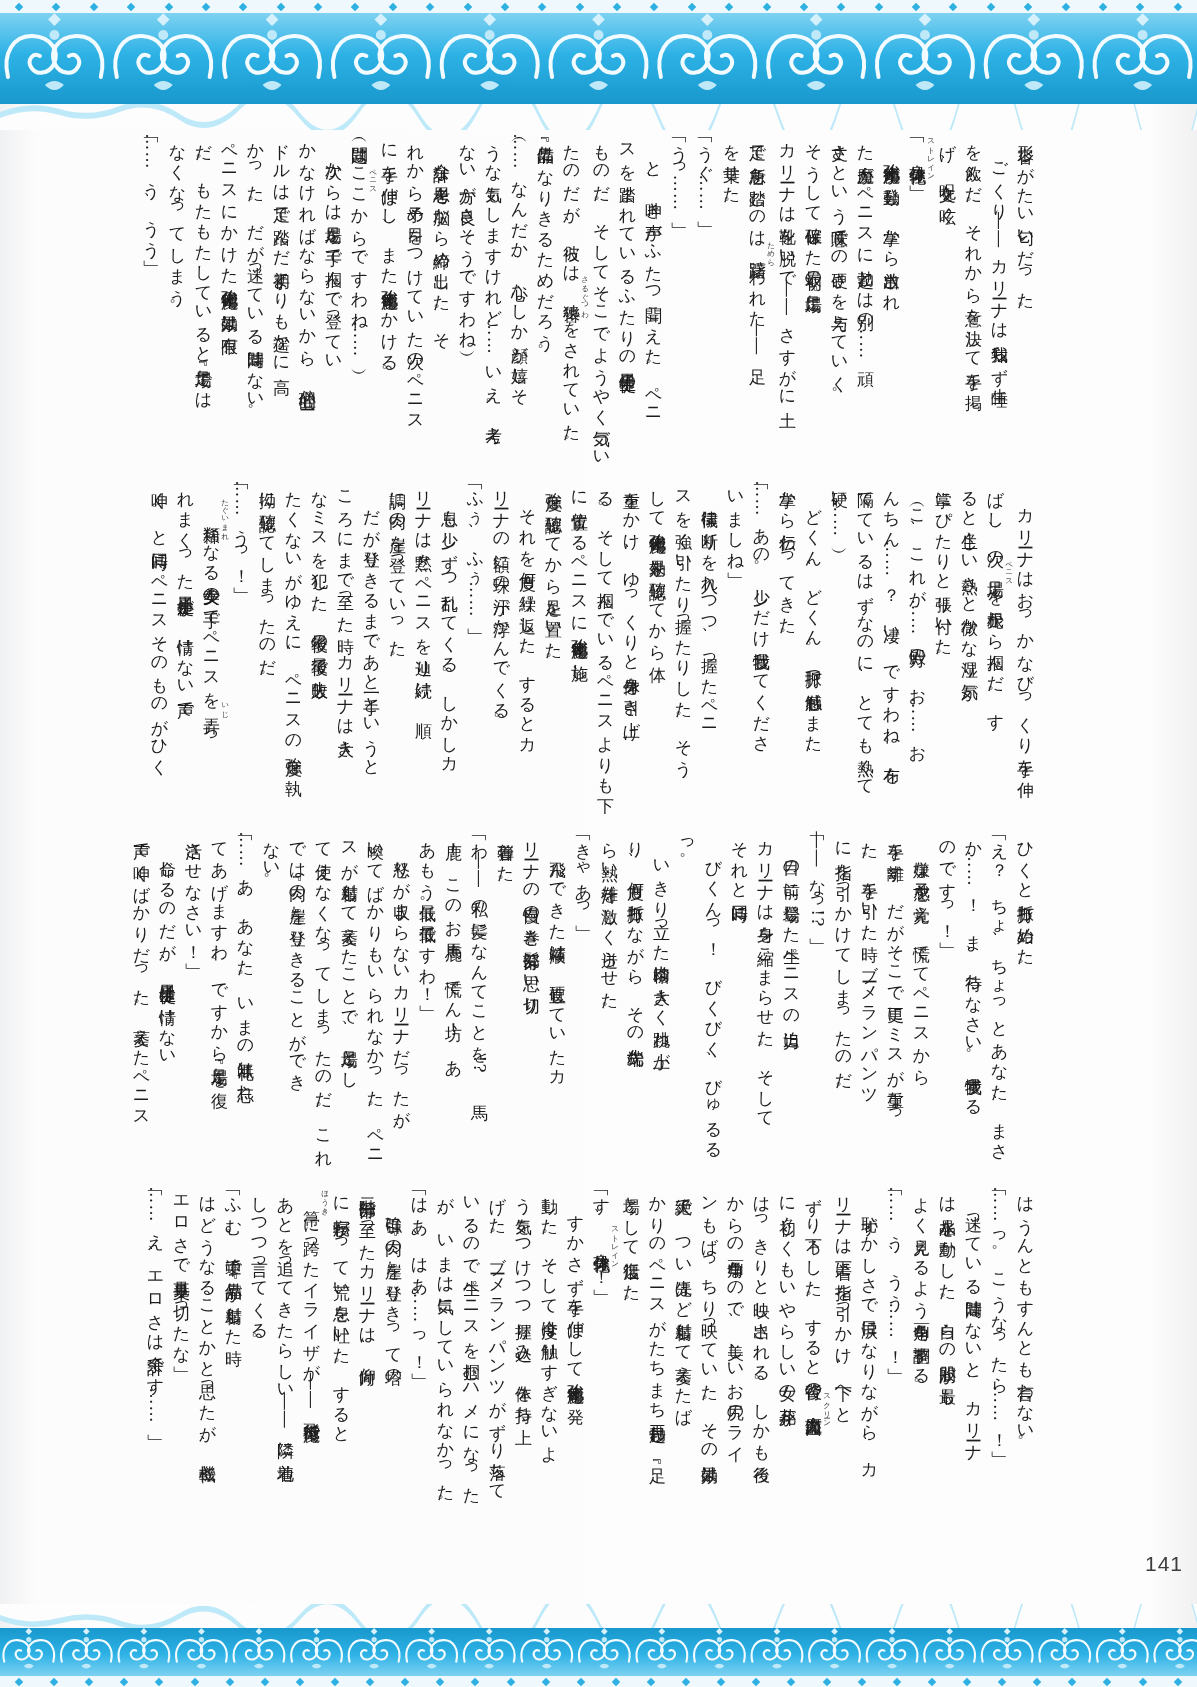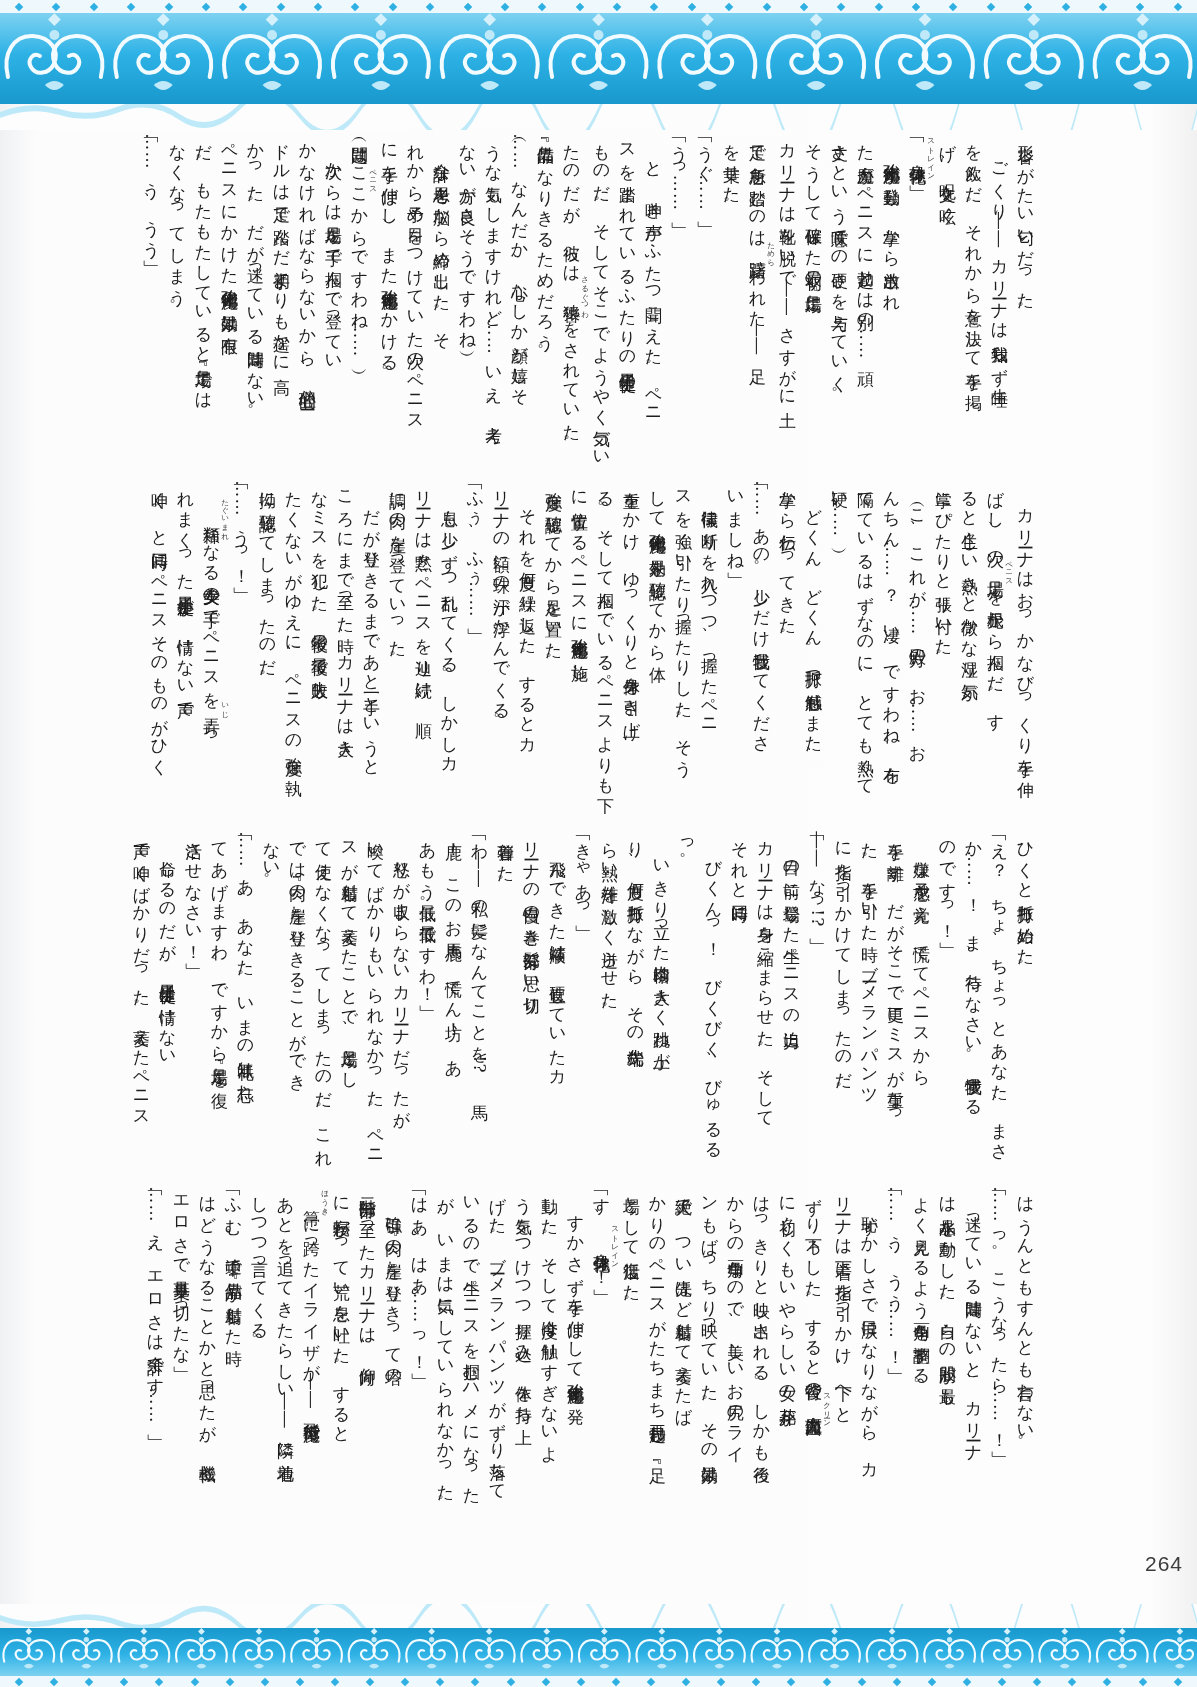--- a/index.html
+++ b/index.html
@@ -248,21 +248,21 @@
       <p>に寝転がって荒い息を吐いた。すると</p>
       <p><ruby>箒<rt>ほうき</rt></ruby>に跨ったイライザが――飛行魔術で</p>
       <p>あとを追ってきたらしい――隣に着地</p>
       <p>しつつ言ってくる。</p>
       <p>「ふむ。途中で『備品』が射精した時</p>
       <p>はどうなることかと思ったが、機転と</p>
       <p>エロさで見事乗り切ったな」</p>
       <p>「……え、エロさは余計です……」</p>
     </div>
 
-  <div class="page-number">264</div>
+  <div class="page-number">141</div>
 
   <div class="border border-bottom">
     <svg class="wave wave-bottom" viewBox="0 0 1200 26" preserveAspectRatio="none">
       <path class="wv-pale" d="M0,26 L0,8 Q30,-4 60,5 T120,2 T180,10 T240,0 T300,8 T360,3 T420,9 T480,1 T540,7 T600,3 T660,10 T720,2 T780,8 T840,4 T900,9 T960,1 T1020,7 T1080,3 T1140,8 T1200,4 L1200,26 Z"></path>
       <path class="wv-white" d="M0,26 L0,14 Q30,2 60,11 T120,8 T180,16 T240,6 T300,14 T360,9 T420,15 T480,7 T540,13 T600,9 T660,16 T720,8 T780,14 T840,10 T900,15 T960,7 T1020,13 T1080,9 T1140,14 T1200,10 L1200,26 Z"></path>
     </svg>
     <div class="band band-bottom">
       <svg class="motifs" width="1197" height="48" viewBox="0 0 2267 91" preserveAspectRatio="none">
           <use href="#motif" x="0"></use>
           <use href="#motif" x="109"></use>

